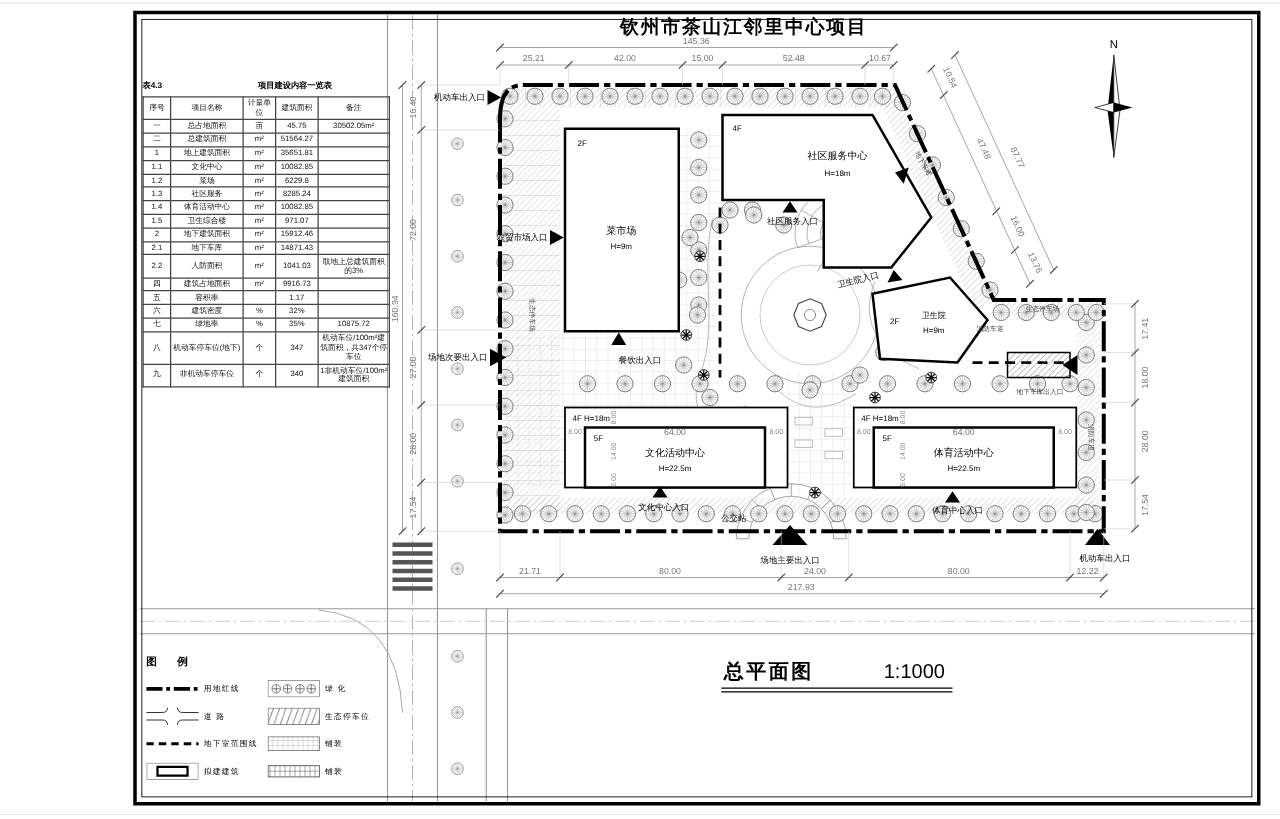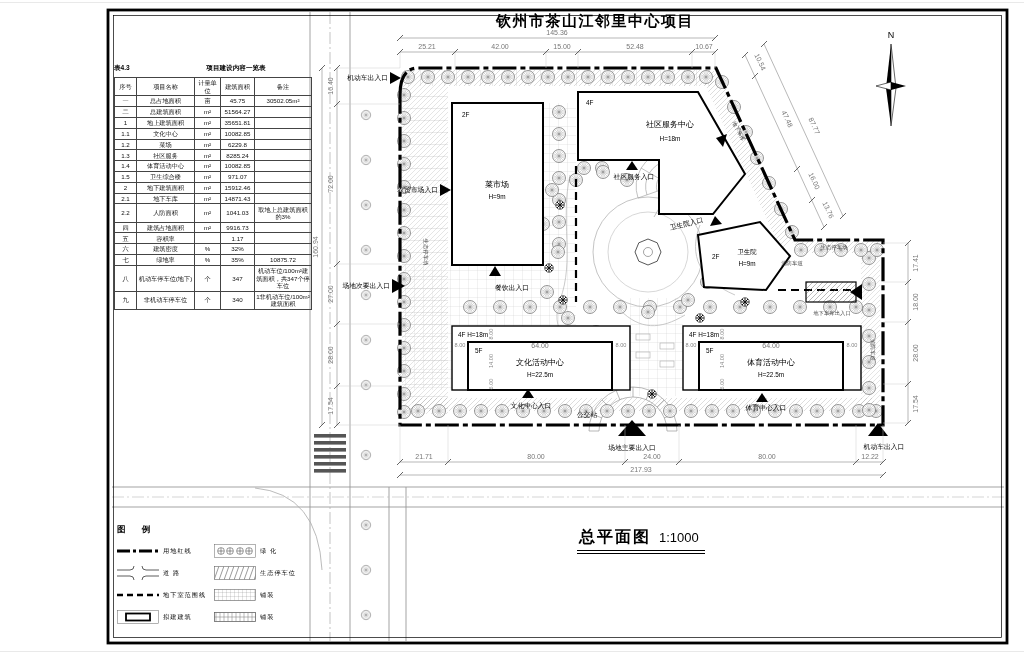--- a/index.html
+++ b/index.html
@@ -20,21 +20,21 @@
   
   #legend{left:117px;top:524px;width:196px;}
   .ltitle{font-size:8.5px;font-weight:bold;letter-spacing:7px;color:#000;}
   .lgrid{display:grid;grid-template-columns:97px 99px;row-gap:8px;margin-top:8px;}
   .lrow{display:flex;align-items:center;gap:4px;}
   .llab{font-size:6.2px;color:#000;white-space:nowrap;letter-spacing:1px;}
   
   #scale{left:577px;top:527px;}
   #scale .inner{display:flex;align-items:baseline;gap:8px;border-bottom:4px double #000;padding:0 6px 2px 2px;text-align:right;}
   #scale .nm{font-size:16px;font-weight:bold;letter-spacing:2px;color:#000;}
-  #scale .sc{font-size:13px;color:#000;}
+  #scale .sc{font-size:16px;color:#000;margin-left:48px;}
   
   text{font-family:"Liberation Sans",sans-serif;}
   .dim{font-size:7px;fill:#777;}
   .dimS{font-size:5.6px;fill:#888;}
   .lbl{font-size:6.8px;fill:#000;}
   .lblS{font-size:5.4px;fill:#444;}
   .bname{font-size:8px;fill:#000;}
   .bsub{font-size:6.4px;fill:#000;}
   .edge{position:absolute;left:0;width:1024px;height:1px;background:#e9e9e9;}
 </style>

